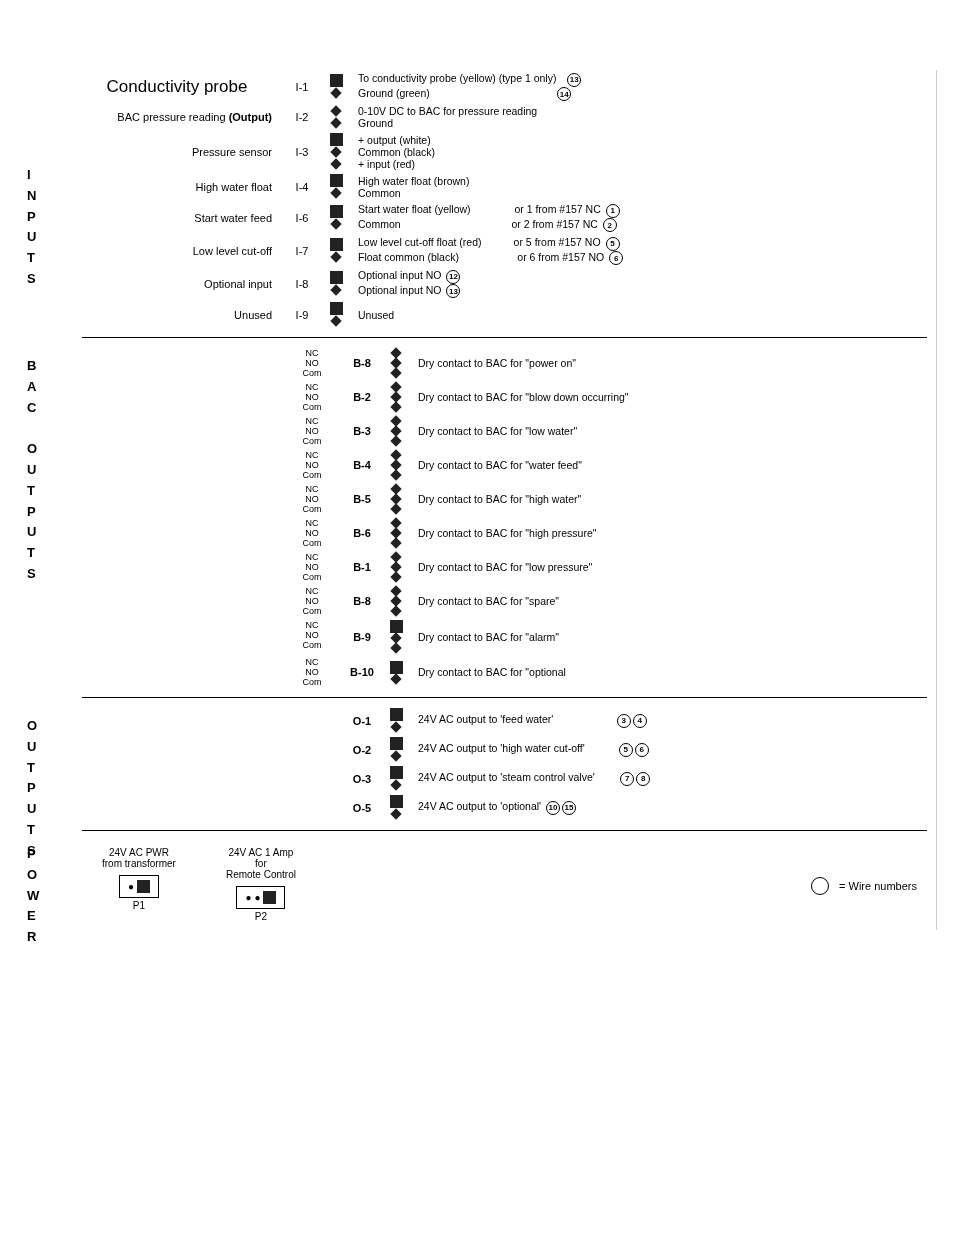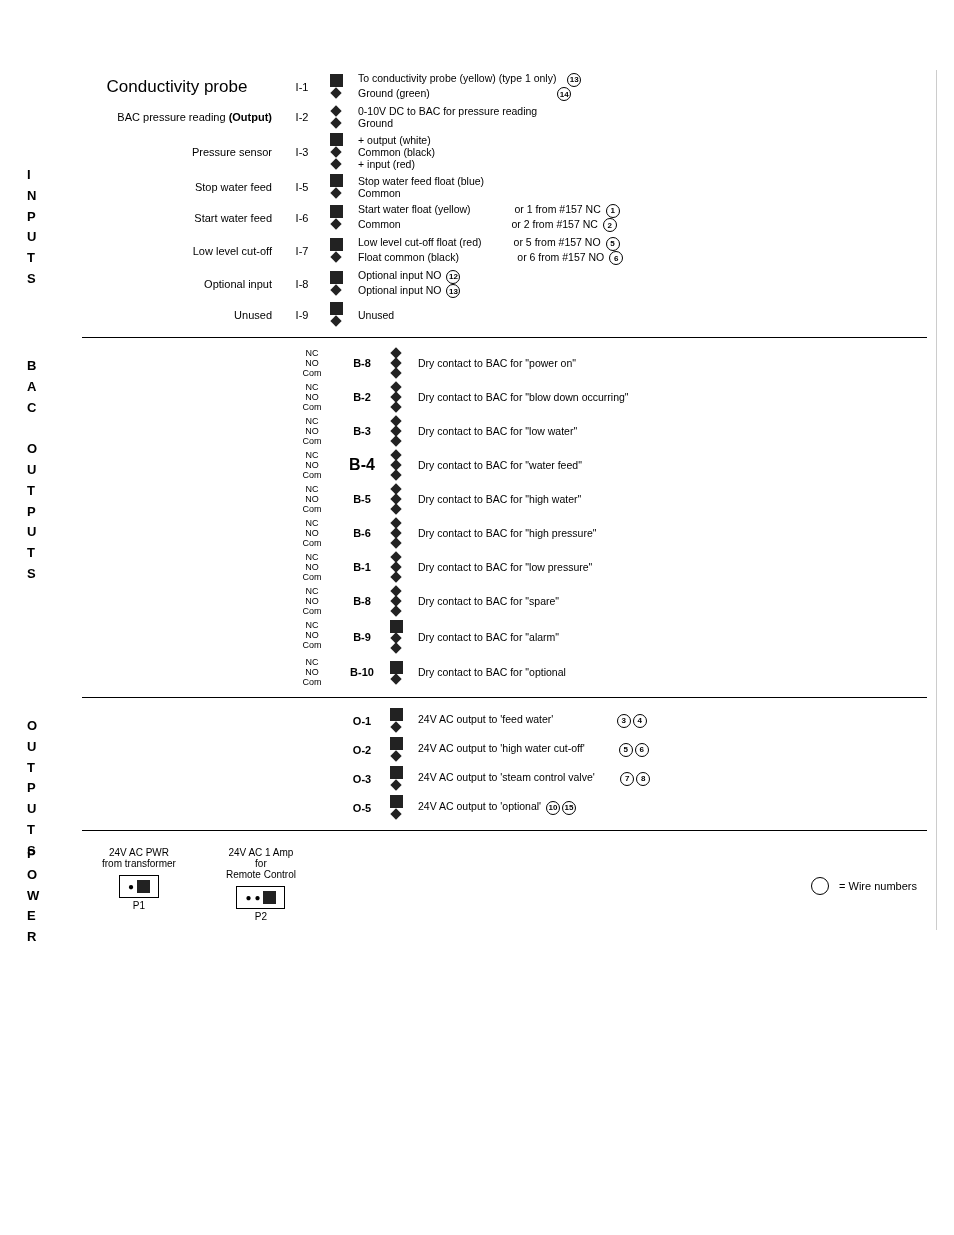--- a/index.html
+++ b/index.html
@@ -97,34 +97,34 @@
               <div style="width:13px;height:13px;background:#222;"></div>
               <div style="width:8px;height:8px;background:#222;transform:rotate(45deg);margin:2px 0;"></div>
               <div style="width:8px;height:8px;background:#222;transform:rotate(45deg);margin:2px 0;"></div>
             </div>
           </td>
           <td style="padding-left:8px; font-size:10.5px;">
             + output (white)<br>Common (black)<br>+ input (red)
           </td>
         </tr>
 
-
-        <tr>
-          <td style="width:200px; text-align:right; padding-right:10px; font-size:11px;">Stop water feed</td>
-          <td style="text-align:center; font-size:11px;">I-5</td>
-          <td style="text-align:center;">
-            <div style="display:flex;flex-direction:column;align-items:center;">
-              <div style="width:13px;height:13px;background:#222;"></div>
-              <div style="width:8px;height:8px;background:#222;transform:rotate(45deg);margin:2px 0;"></div>
-            </div>
-          </td>
-          <td style="padding-left:8px; font-size:10.5px;">
-            Stop water feed float (blue)<br>Common
-          </td>
-        </tr>
+        <tr>
+          <td style="width:200px; text-align:right; padding-right:10px; font-size:11px;">High water float</td>
+          <td style="text-align:center; font-size:11px;">I-4</td>
+          <td style="text-align:center;">
+            <div style="display:flex;flex-direction:column;align-items:center;">
+              <div style="width:13px;height:13px;background:#222;"></div>
+              <div style="width:8px;height:8px;background:#222;transform:rotate(45deg);margin:2px 0;"></div>
+            </div>
+          </td>
+          <td style="padding-left:8px; font-size:10.5px;">
+            High water float (brown)<br>Common
+          </td>
+        </tr>
+
 
         <tr>
           <td style="width:200px; text-align:right; padding-right:10px; font-size:11px;">Start water feed</td>
           <td style="text-align:center; font-size:11px;">I-6</td>
           <td style="text-align:center;">
             <div style="display:flex;flex-direction:column;align-items:center;">
               <div style="width:13px;height:13px;background:#222;"></div>
               <div style="width:8px;height:8px;background:#222;transform:rotate(45deg);margin:2px 0;"></div>
             </div>
           </td>
@@ -238,21 +238,21 @@
                 <div style="width:8px;height:8px;background:#222;transform:rotate(45deg);margin:1px 0;"></div>
                 <div style="width:8px;height:8px;background:#222;transform:rotate(45deg);margin:1px 0;"></div>
               </div>
             </td>
             <td style="padding-left:8px; font-size:10.5px;">Dry contact to BAC for "low water"</td>
           </tr>
 
           <tr>
             <td></td>
             <td style="text-align:center; font-size:9px; vertical-align:top; padding-top:2px;">NC<br>NO<br>Com</td>
-            <td style="text-align:center; font-size:16px; font-weight:bold;">B-4</td>
+            <td style="text-align:center; font-size:11px; font-weight:bold;">B-4</td>
             <td style="text-align:center;">
               <div style="display:flex;flex-direction:column;align-items:center;">
                 <div style="width:8px;height:8px;background:#222;transform:rotate(45deg);margin:1px 0;"></div>
                 <div style="width:8px;height:8px;background:#222;transform:rotate(45deg);margin:1px 0;"></div>
                 <div style="width:8px;height:8px;background:#222;transform:rotate(45deg);margin:1px 0;"></div>
               </div>
             </td>
             <td style="padding-left:8px; font-size:10.5px;">Dry contact to BAC for "water feed"</td>
           </tr>
 

